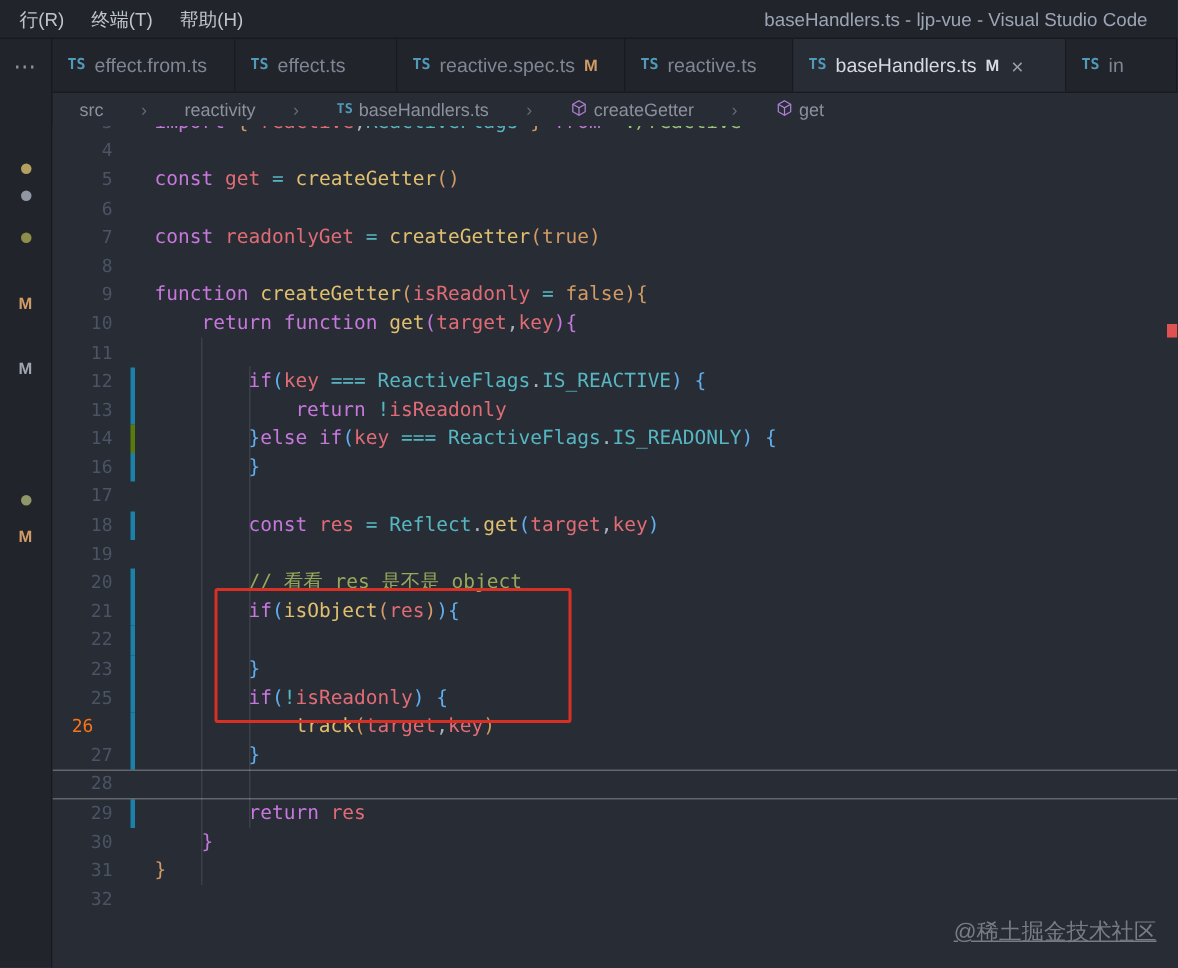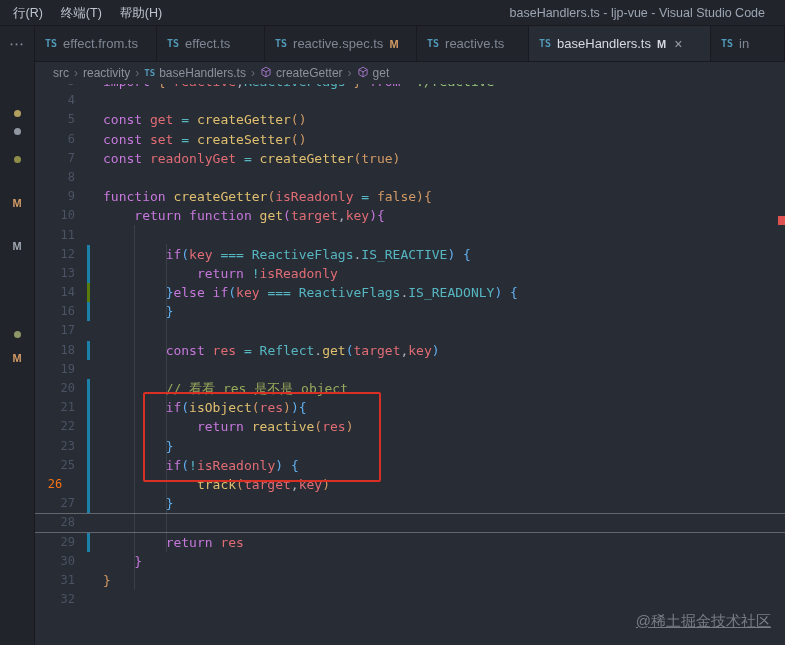--- a/index.html
+++ b/index.html
@@ -36,21 +36,21 @@
     font-size:13px; color:#7f8694; background:#21252b; border-right:1px solid #181a1f;
     overflow:hidden; white-space:nowrap; cursor:pointer; }
   .tab.active { background:#282c34; color:#d7dae0; box-shadow:0 1px 0 #282c34; }
   .ts-ic { color:#519aba; font-size:10px; font-weight:bold;
     font-family:"DejaVu Sans Mono", monospace; flex:none; }
   .badge-m { font-size:11px; font-weight:bold; }
   .close-x { margin-left:2px; color:#9aa0ab; font-size:14px; line-height:14px; cursor:pointer; }
 
   
   .breadcrumb { height:22px; flex:none; background:#282c34; display:flex; align-items:center;
-    padding-left:18px; font-size:12px; color:#8b919d; }
+    padding-left:18px; font-size:12px; color:#8b919d;gap:20px; }
   .bc-item { display:flex; align-items:center; gap:4px; cursor:pointer; }
   .bc-sep { color:#646b78; margin:0 5px; font-size:12px; }
   .bc-ts { color:#519aba; font-size:9px; font-weight:bold; font-family:"DejaVu Sans Mono", monospace; }
   .bc-cube { width:12px; height:12px; display:inline-block; }
 
   
   .editor { flex:1; position:relative; overflow:hidden; background:#282c34;
     font-family:"DejaVu Sans Mono", monospace; font-size:13px; }
   #codeLines { position:absolute; top:-12px; left:0; right:0; }
   .row { height:19.2px; line-height:19.2px; position:relative; color:#abb2bf; }
@@ -184,21 +184,20 @@
             <div class="row">
               <span class="ln">4</span>
               <span class="code"></span>
             </div>
             <div class="row">
               <span class="ln">5</span>
               <span class="code"><span class="kw">const </span><span class="vr">get </span><span class="op">= </span><span class="fn">createGetter</span><span class="b1">()</span></span>
             </div>
             <div class="row">
               <span class="ln">6</span>
-              <span class="code"><span class="kw">const </span><span class="vr">set </span><span class="op">= </span><span class="fn">createSetter</span><span class="b1">()</span></span>
             </div>
             <div class="row">
               <span class="ln">7</span>
               <span class="code"><span class="kw">const </span><span class="vr">readonlyGet </span><span class="op">= </span><span class="fn">createGetter</span><span class="b1">(</span><span class="cn">true</span><span class="b1">)</span></span>
             </div>
             <div class="row">
               <span class="ln">8</span>
               <span class="code"></span>
             </div>
             <div class="row">
@@ -252,21 +251,20 @@
               <span class="code"><span class="tx">        </span><span class="cm">// 看看 res 是不是 object</span></span>
             </div>
             <div class="row">
               <span class="ln">21</span>
               <span class="git mod"></span>
               <span class="code"><span class="tx">        </span><span class="kw">if</span><span class="b3">(</span><span class="fn">isObject</span><span class="b1">(</span><span class="vr">res</span><span class="b1">)</span><span class="b3">)</span><span class="b3">{</span></span>
             </div>
             <div class="row">
               <span class="ln">22</span>
               <span class="git mod"></span>
-              <span class="code"><span class="tx">            </span><span class="kw">return </span><span class="fn">reactive</span><span class="b1">(</span><span class="vr">res</span><span class="b1">)</span></span>
             </div>
             <div class="row">
               <span class="ln">23</span>
               <span class="git mod"></span>
               <span class="code"><span class="tx">        </span><span class="b3">}</span></span>
             </div>
             <div class="row">
               <span class="ln">25</span>
               <span class="git mod"></span>
               <span class="code"><span class="tx">        </span><span class="kw">if</span><span class="b3">(</span><span class="op">!</span><span class="vr">isReadonly</span><span class="b3">)</span><span class="tx"> </span><span class="b3">{</span></span>

